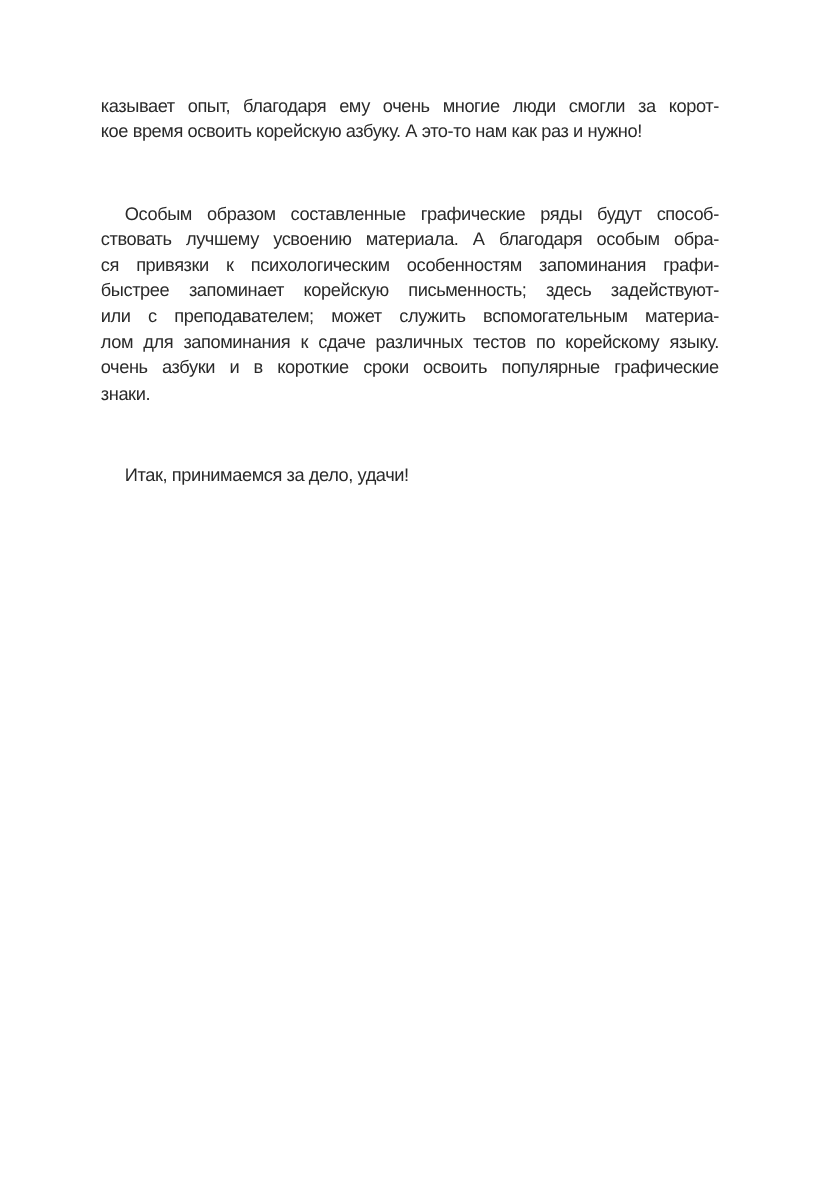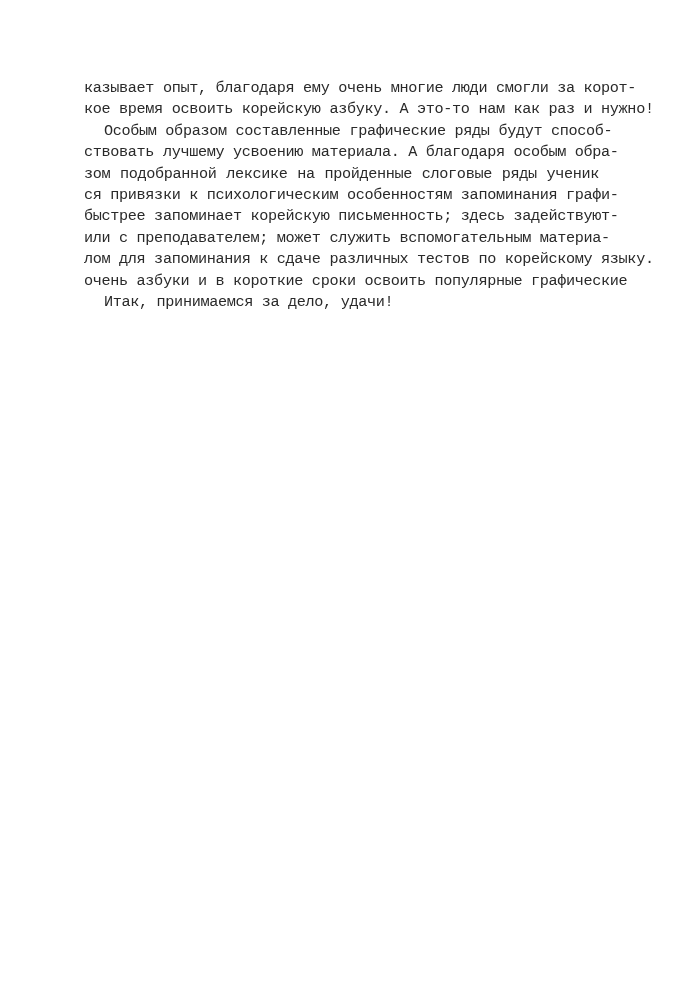--- a/index.html
+++ b/index.html
@@ -2,49 +2,49 @@
 <html><head>
 <meta charset="utf-8">
 <style>
   html, body { margin: 0; padding: 0; background: #ffffff; }
   body { width: 682px; height: 1000px; position: relative; overflow: hidden; }
   .page {
     position: absolute;
     left: 84px;
     top: 78px;
     width: 515px;
-    font-family: Liberation Mono, monospace;
+    font-family: Liberation Sans, sans-serif;
     font-size: 15.2px;
     color: #2a2a2a;
   }
   .line {
     height: 21.4px;
     line-height: 21.4px;
     white-space: nowrap;
     text-align: justify;
     text-align-last: justify;
     letter-spacing: -0.35px;
   }
   .line.last { text-align-last: left; }
-  .line.indent { padding-left: 20px; }
+  .line.indent { padding-left: 20px; margin-top: 47px; }
 </style>
 </head>
 <body>
 
 <div class="page">
   <div class="paragraph">
     <div class="line">казывает опыт, благодаря ему очень многие люди смогли за корот-</div>
     <div class="line last">кое время освоить корейскую азбуку. А это-то нам как раз и нужно!</div>
   </div>
   <div class="paragraph">
     <div class="line indent">Особым образом составленные графические ряды будут способ-</div>
     <div class="line">ствовать лучшему усвоению материала. А благодаря особым обра-</div>
-    <div class="line">зом подобранной лексике на пройденные слоговые ряды ученик</div>
     <div class="line">ся привязки к психологическим особенностям запоминания графи-</div>
     <div class="line">быстрее запоминает корейскую письменность; здесь задействуют-</div>
     <div class="line">или с преподавателем; может служить вспомогательным материа-</div>
     <div class="line">лом для запоминания к сдаче различных тестов по корейскому языку.</div>
     <div class="line">очень азбуки и в короткие сроки освоить популярные графические</div>
+    <div class="line last">знаки.</div>
   </div>
   <div class="paragraph">
     <div class="line indent last">Итак, принимаемся за дело, удачи!</div>
   </div>
 </div>
 
 </body></html>

